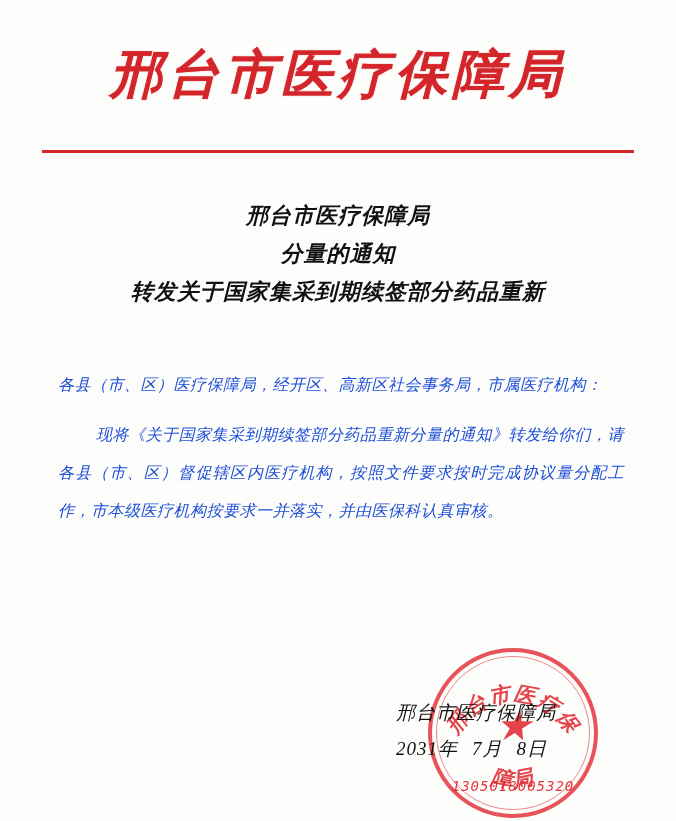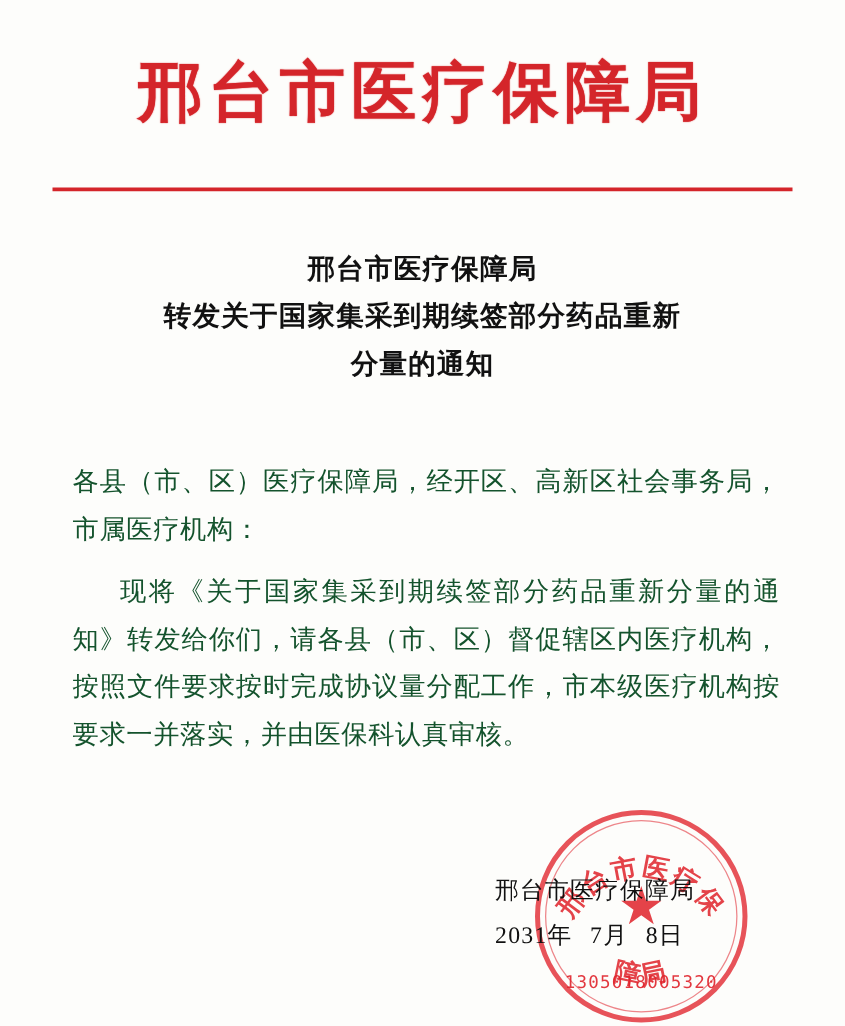--- a/index.html
+++ b/index.html
@@ -12,20 +12,21 @@
     background: #ffffff;
     font-family: "Liberation Serif", "DejaVu Serif", serif;
     overflow: hidden;
   }
   .page {
     position: relative;
     width: 676px;
     height: 821px;
     background: #fdfdfb;
     box-sizing: border-box;
+    font-style: italic;
   }
 
   
   .letterhead {
     position: absolute;
     top: 44px;
     left: 0;
     width: 676px;
     text-align: center;
   }
@@ -64,22 +65,22 @@
     line-height: 38px;
     letter-spacing: 1px;
   }
 
   
   .body-text {
     position: absolute;
     top: 366px;
     left: 58px;
     width: 566px;
-    color: #14532d;
-    font-size: 21px;
+    color: #1d4ed8;
+    font-size: 16px;
     line-height: 38px;
     letter-spacing: 0.5px;
     text-align: justify;
   }
   .body-text p {
     margin: 0;
   }
   .body-text p.indent {
     text-indent: 38px;
     margin-top: 12px;
@@ -166,22 +167,22 @@
 
 <div class="page">
 
   <div class="letterhead">
     <div class="letterhead-title">邢台市医疗保障局</div>
   </div>
   <div class="letterhead-rule"></div>
 
   <div class="doc-title">
     <div class="line">邢台市医疗保障局</div>
+    <div class="line">分量的通知</div>
     <div class="line">转发关于国家集采到期续签部分药品重新</div>
-    <div class="line">分量的通知</div>
   </div>
 
   <div class="body-text">
     <p>各县（市、区）医疗保障局，经开区、高新区社会事务局，市属医疗机构：</p>
     <p class="indent">现将《关于国家集采到期续签部分药品重新分量的通知》转发给你们，请各县（市、区）督促辖区内医疗机构，按照文件要求按时完成协议量分配工作，市本级医疗机构按要求一并落实，并由医保科认真审核。</p>
   </div>
 
   <div class="seal">
     <div class="seal-ring"></div>
     <div class="seal-ring-inner"></div>

